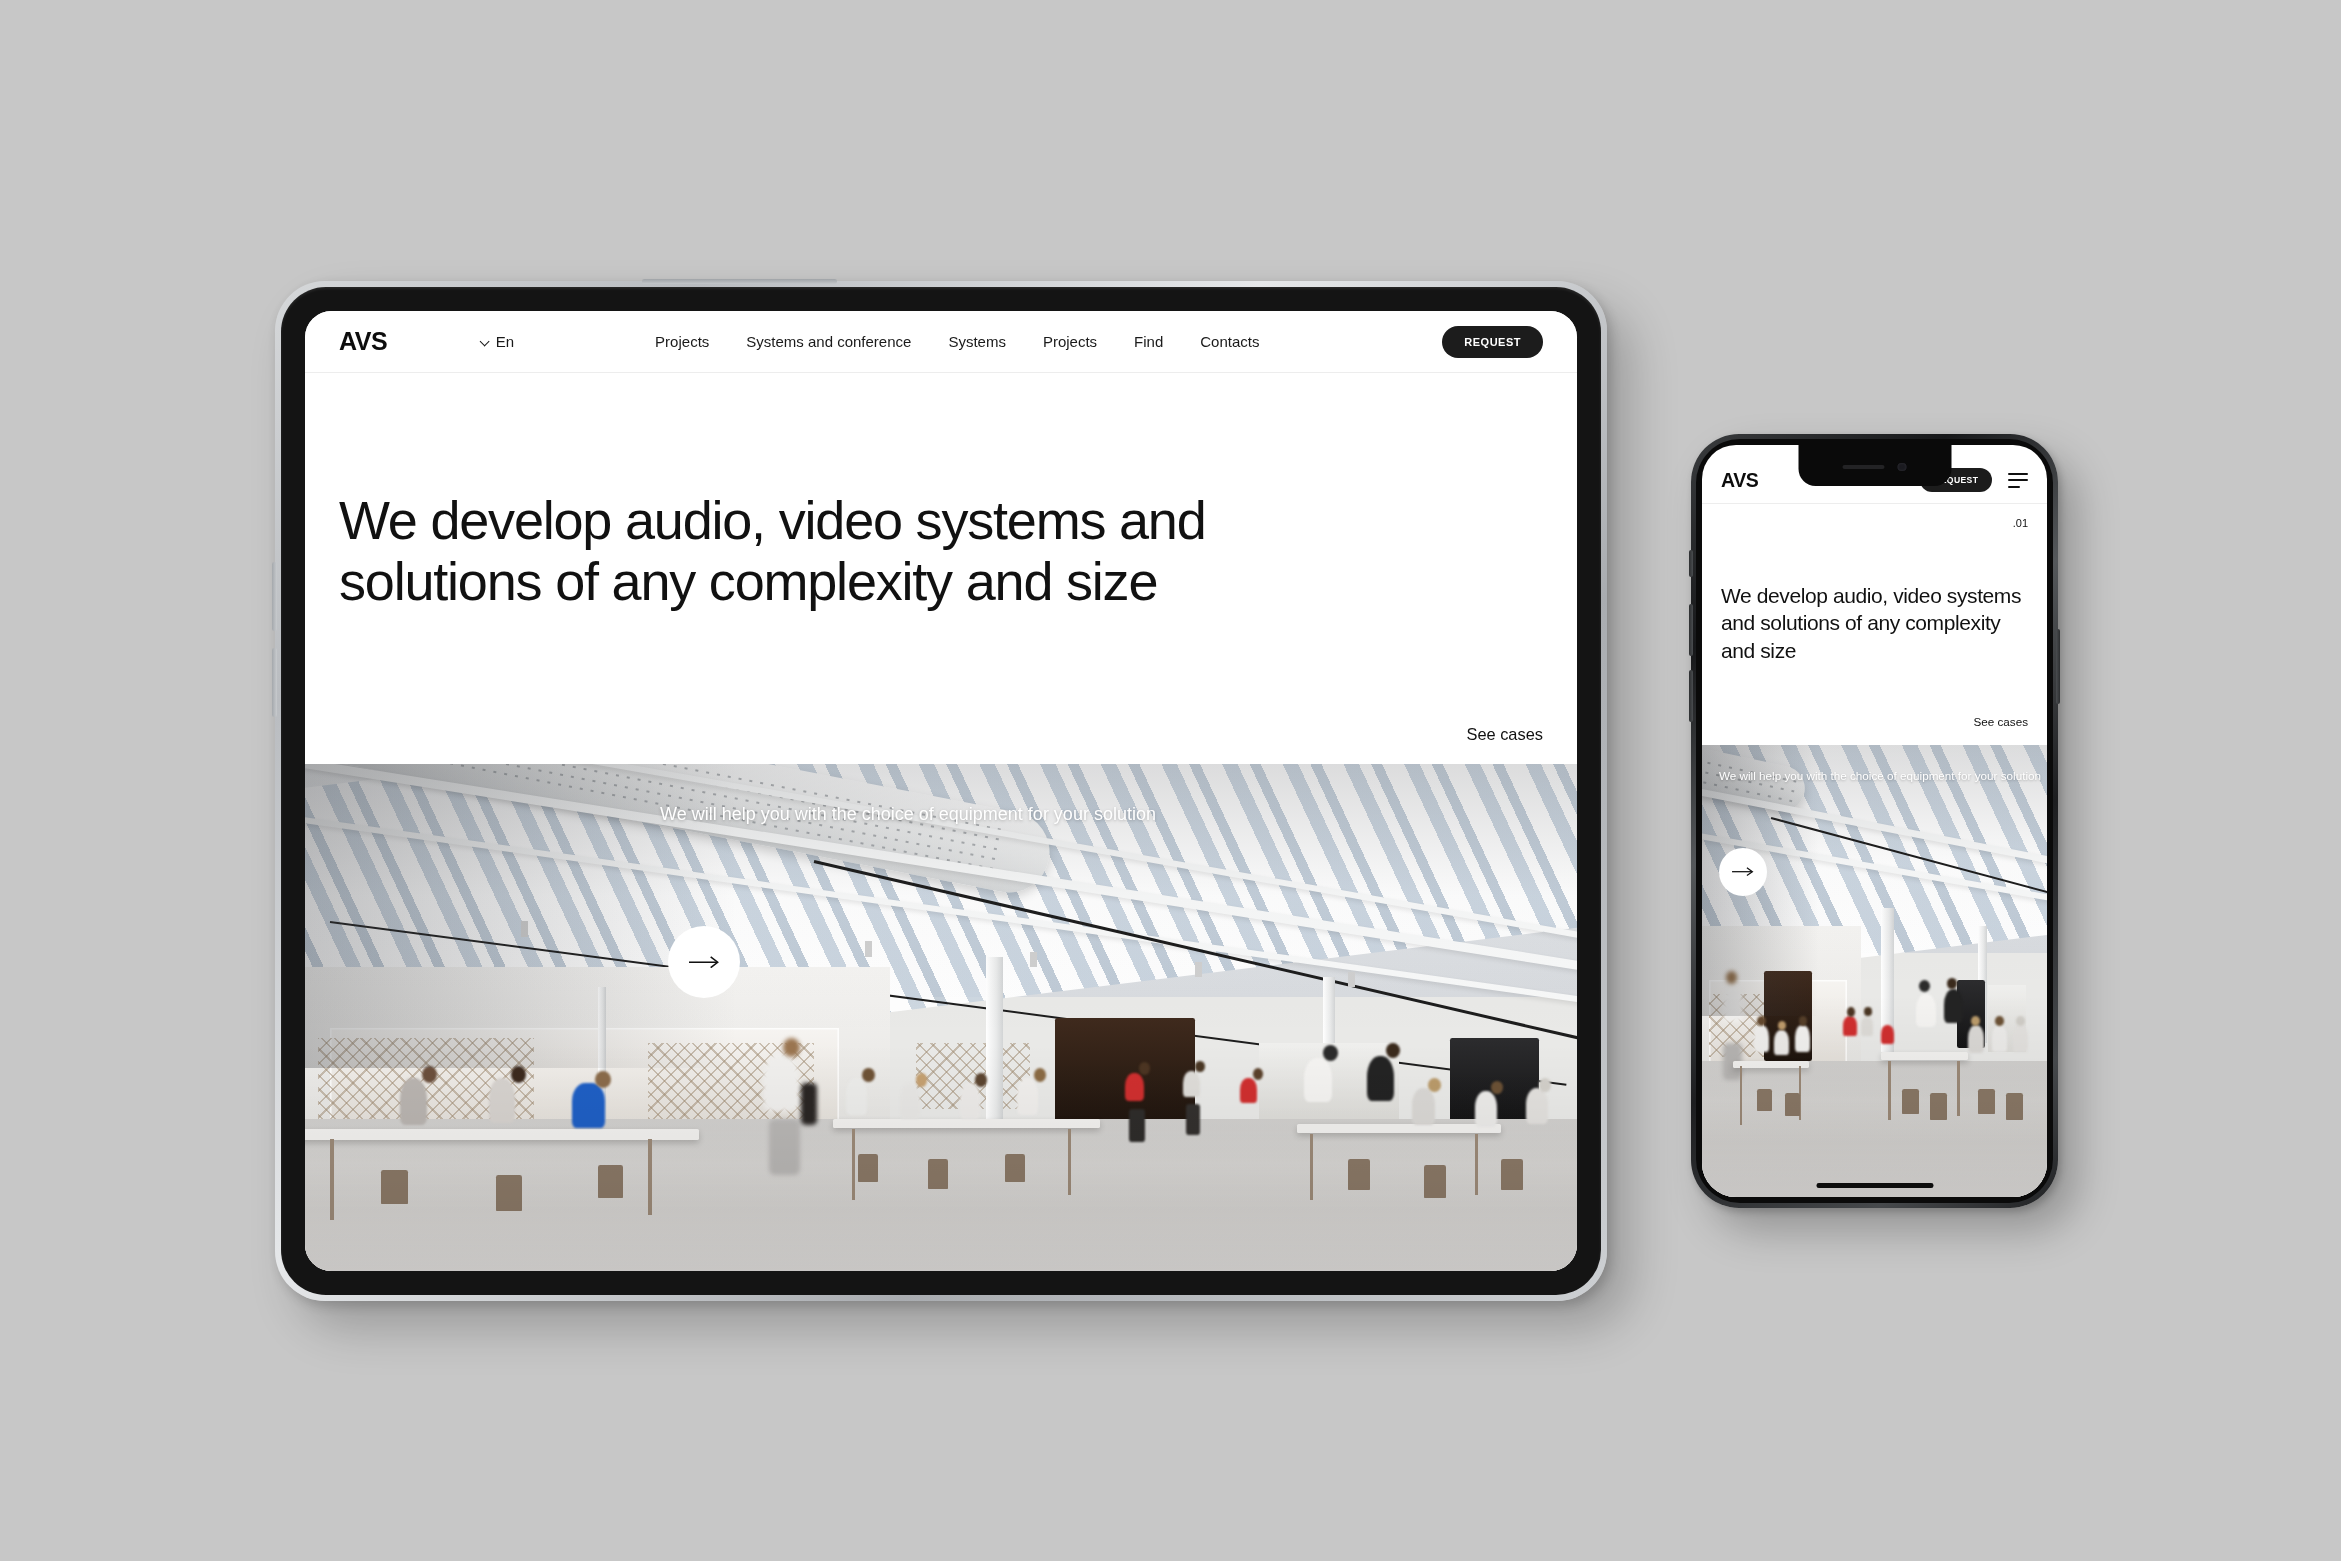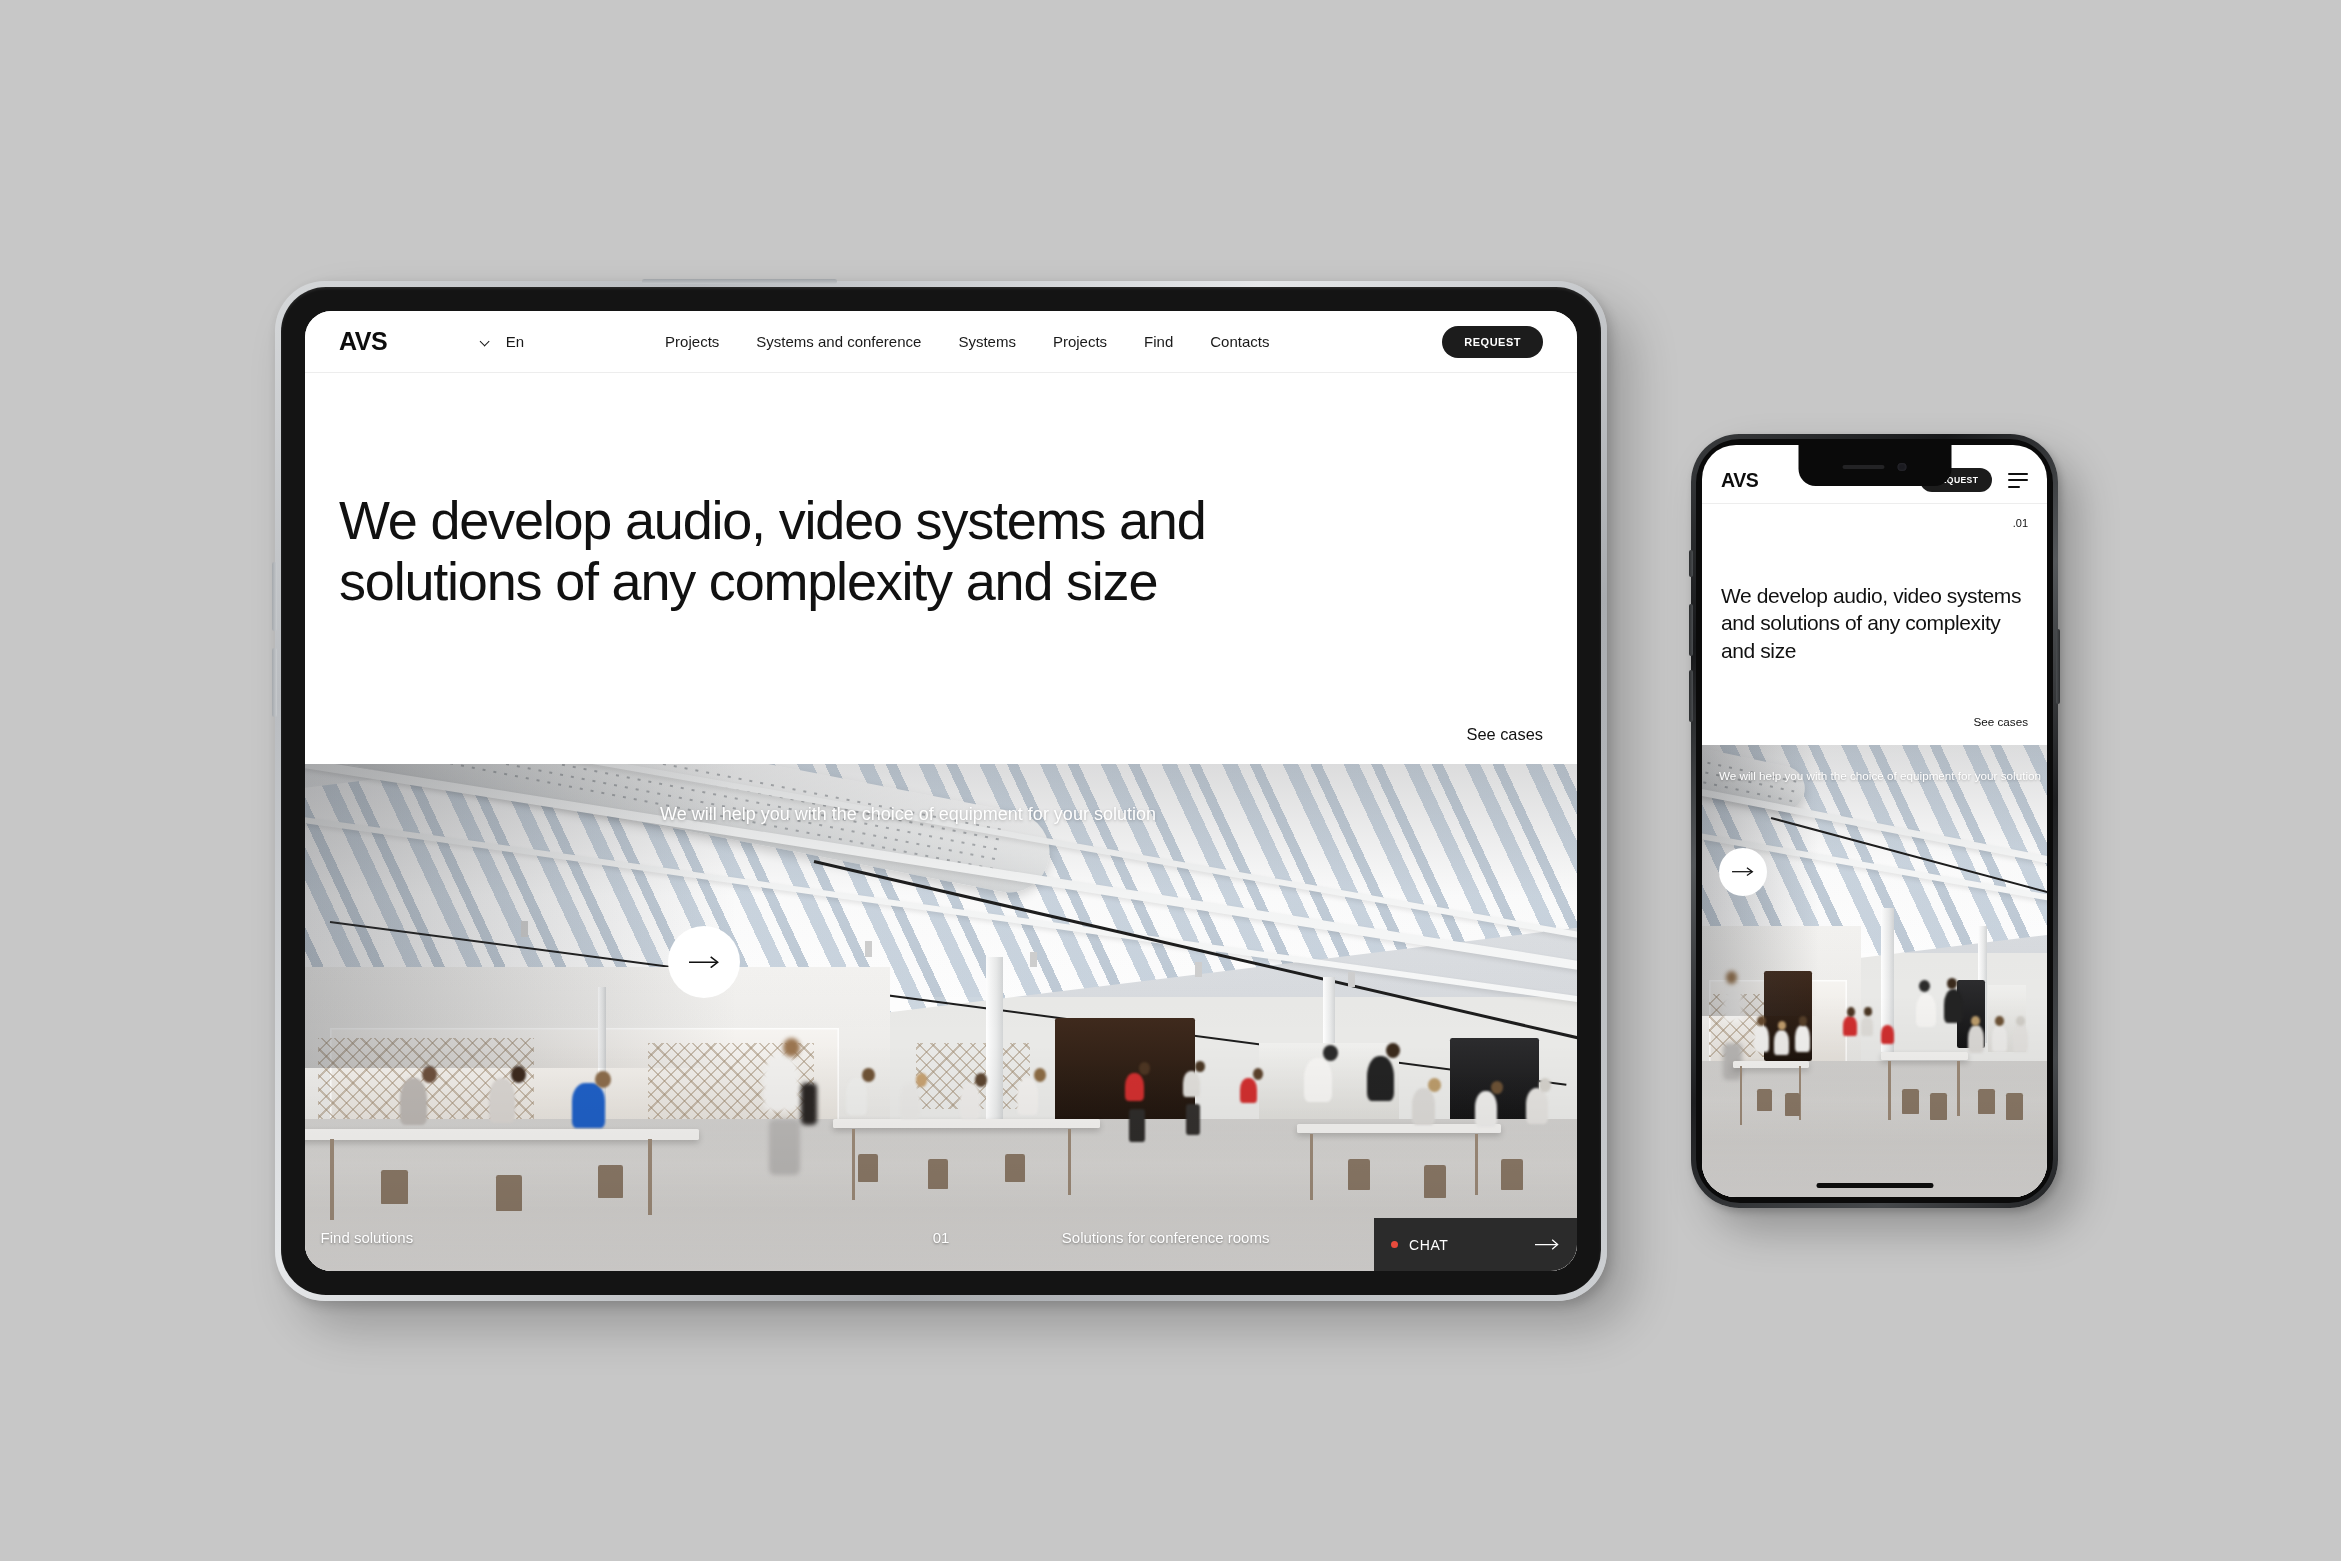--- a/index.html
+++ b/index.html
@@ -57,21 +57,21 @@
     padding:0 34px;
     border-bottom:0.8px solid #ededed;
     background:#fff;
   }
   .logo {
     font-weight:900; letter-spacing:-0.4px;
     color:#0d0d0d;
     font-size:25px;
   }
   .lang {
-    display:flex; align-items:center; gap:15px;
+    display:flex; align-items:center; gap:5px;
     margin-left:94px;
     font-size:15px; color:#1a1a1a;
   }
   .chev { display:inline-block; width:9.4px; height:9.4px; position:relative; }
   .chev::after {
     content:""; position:absolute; left:0; top:0.8px;
     width:6.2px; height:6.2px;
     border-right:1.6px solid #1a1a1a; border-bottom:1.6px solid #1a1a1a;
     transform:rotate(45deg);
   }
@@ -454,33 +454,20 @@
 
       <div class="t-overlay-text">We will help you with the choice of equipment for your solution</div>
 
       <button class="circle-btn t-circle">
         <svg class="arrow-svg" width="31" height="12.5" viewBox="0 0 40 16">
           <line x1="0" y1="8" x2="36" y2="8" stroke="#111" stroke-width="2"></line>
           <polyline points="28,1 37,8 28,15" fill="none" stroke="#111" stroke-width="2"></polyline>
         </svg>
       </button>
 
-      <div class="t-bottombar">
-        <a href="#" class="t-find">Find solutions</a>
-        <span class="t-num">01</span>
-        <a href="#" class="t-solns">Solutions for conference rooms</a>
-        <div class="chatbar">
-          <span class="dot"></span>
-          <span class="chat-label">CHAT</span>
-          <svg class="chat-arrow" width="25" height="11" viewBox="0 0 32 14">
-            <line x1="0" y1="7" x2="28" y2="7" stroke="#fff" stroke-width="1.6"></line>
-            <polyline points="22,1 29,7 22,13" fill="none" stroke="#fff" stroke-width="1.6"></polyline>
-          </svg>
-        </div>
-      </div>
     </div>
 
   </div>
 </div>
 
 <div class="phone">
   <div class="phone-outer"></div>
   <div class="phone-btn-l1"></div>
   <div class="phone-btn-l2"></div>
   <div class="phone-btn-l3"></div>

